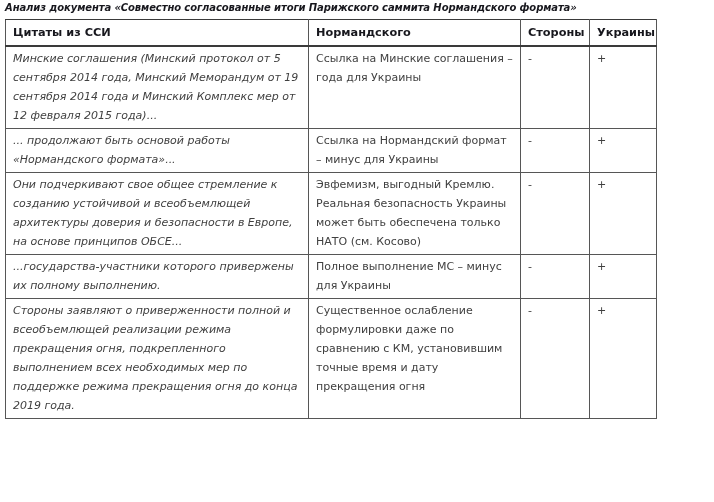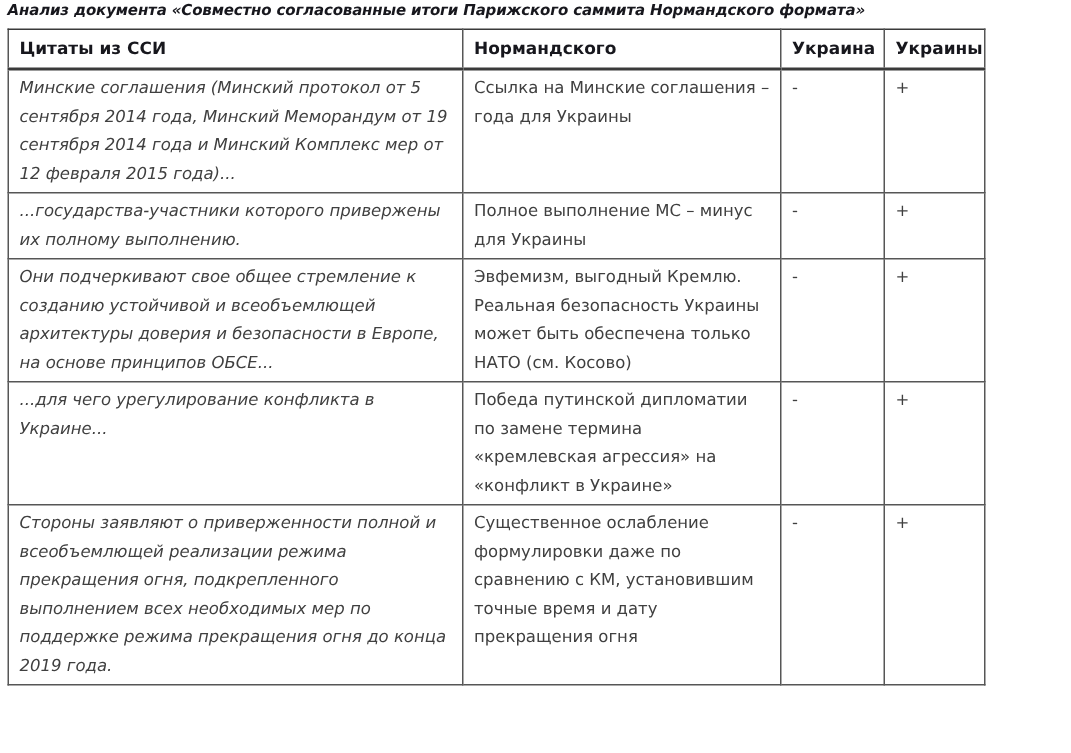--- a/index.html
+++ b/index.html
@@ -62,46 +62,46 @@
     <colgroup>
       <col class="col-quote">
       <col class="col-comment">
       <col class="col-ukraine">
       <col class="col-kremlin">
     </colgroup>
     <thead>
       <tr>
         <th>Цитаты из ССИ</th>
         <th>Нормандского</th>
-        <th>Украина</th>
+        <th>Стороны</th>
         <th>Украины</th>
       </tr>
     </thead>
     <tbody>
       <tr>
         <td class="quote-cell">Минские соглашения (Минский протокол от 5 сентября 2014 года, Минский Меморандум от 19 сентября 2014 года и Минский Комплекс мер от 12 февраля 2015 года)...</td>
         <td class="comment-cell">Ссылка на Минские соглашения – года для Украины</td>
         <td class="mark-cell">-</td>
         <td class="mark-cell">+</td>
       </tr>
       <tr>
-        <td class="quote-cell">...государства-участники которого привержены их полному выполнению.</td>
-        <td class="comment-cell">Полное выполнение МС – минус для Украины</td>
+        <td class="quote-cell">... продолжают быть основой работы «Нормандского формата»...</td>
+        <td class="comment-cell">Ссылка на Нормандский формат – минус для Украины</td>
         <td class="mark-cell">-</td>
         <td class="mark-cell">+</td>
       </tr>
       <tr>
         <td class="quote-cell">Они подчеркивают свое общее стремление к созданию устойчивой и всеобъемлющей архитектуры доверия и безопасности в Европе, на основе принципов ОБСЕ...</td>
         <td class="comment-cell">Эвфемизм, выгодный Кремлю. Реальная безопасность Украины может быть обеспечена только НАТО (см. Косово)</td>
         <td class="mark-cell">-</td>
         <td class="mark-cell">+</td>
       </tr>
       <tr>
-        <td class="quote-cell">...для чего урегулирование конфликта в Украине...</td>
-        <td class="comment-cell">Победа путинской дипломатии по замене термина «кремлевская агрессия» на «конфликт в Украине»</td>
+        <td class="quote-cell">...государства-участники которого привержены их полному выполнению.</td>
+        <td class="comment-cell">Полное выполнение МС – минус для Украины</td>
         <td class="mark-cell">-</td>
         <td class="mark-cell">+</td>
       </tr>
       <tr>
         <td class="quote-cell">Стороны заявляют о приверженности полной и всеобъемлющей реализации режима прекращения огня, подкрепленного выполнением всех необходимых мер по поддержке режима прекращения огня до конца 2019 года.</td>
         <td class="comment-cell">Существенное ослабление формулировки даже по сравнению с КМ, установившим точные время и дату прекращения огня</td>
         <td class="mark-cell">-</td>
         <td class="mark-cell">+</td>
       </tr>
 

